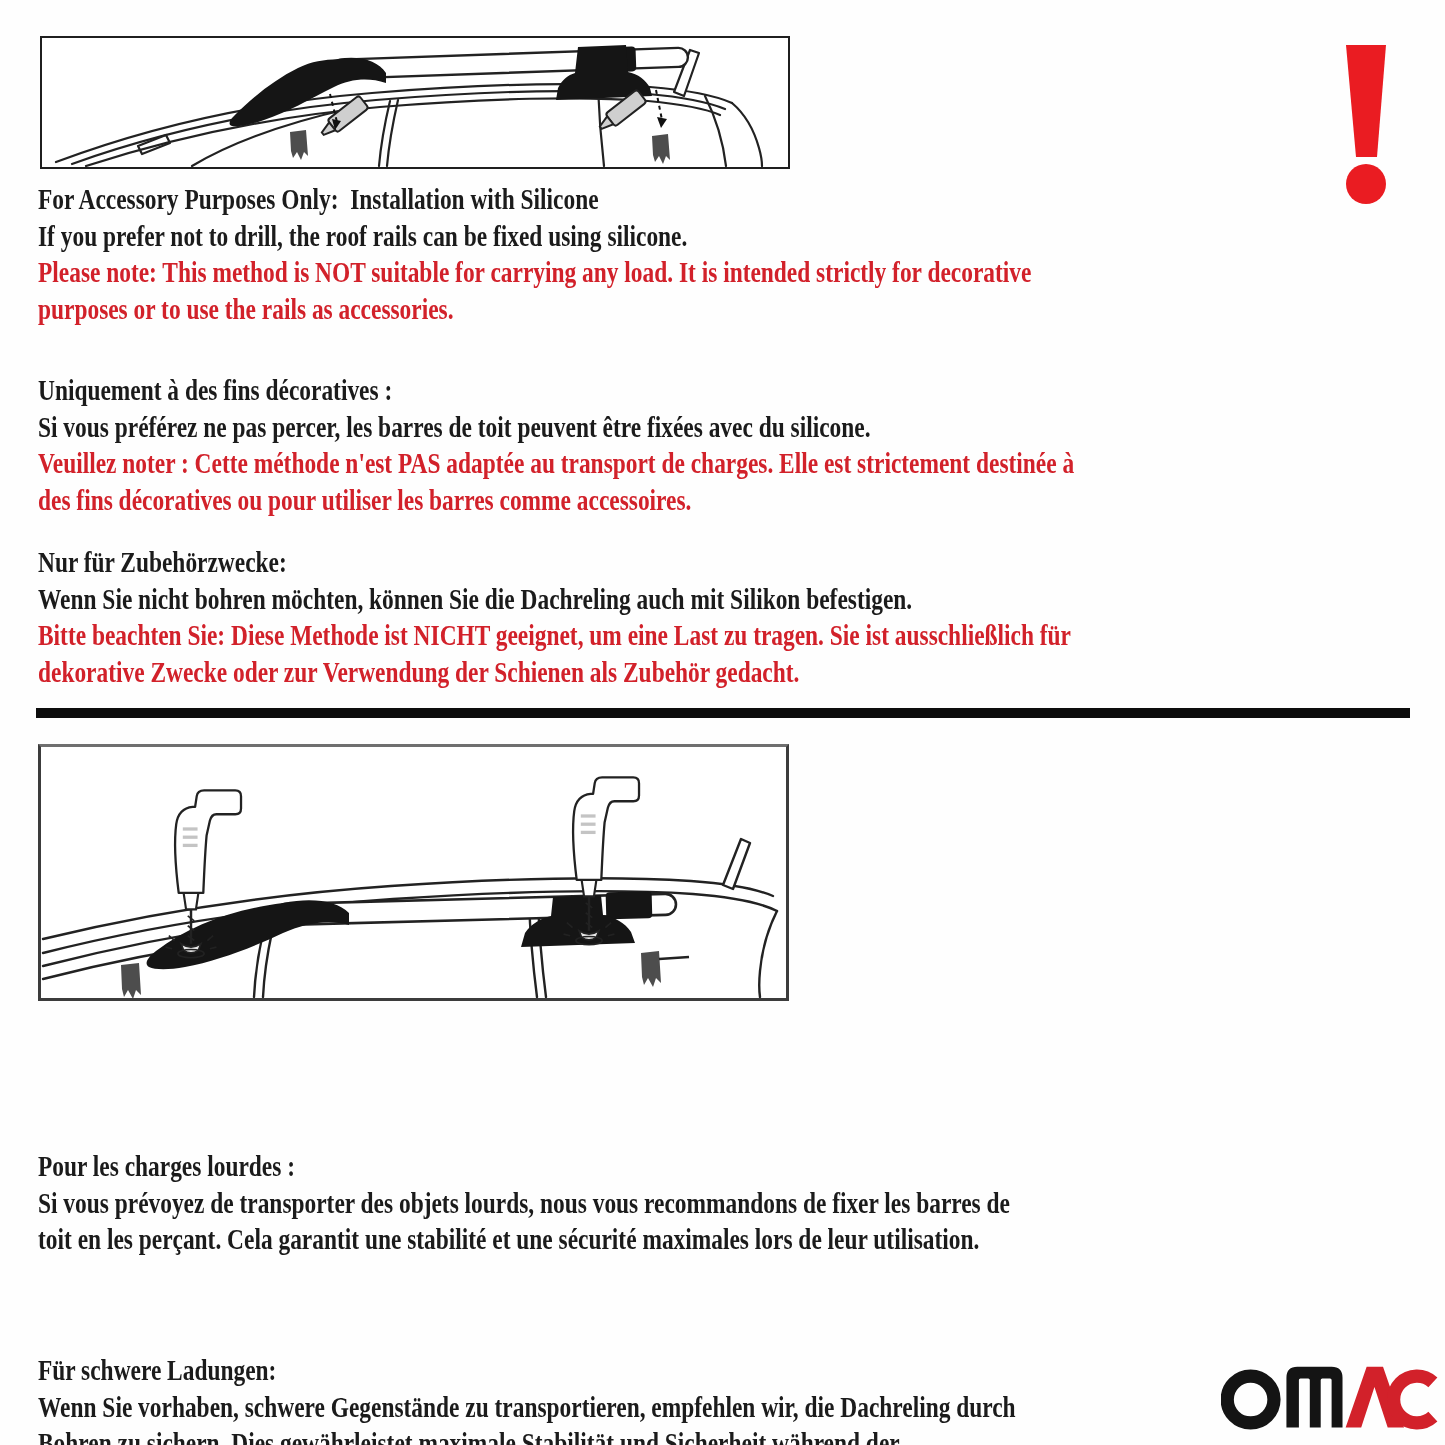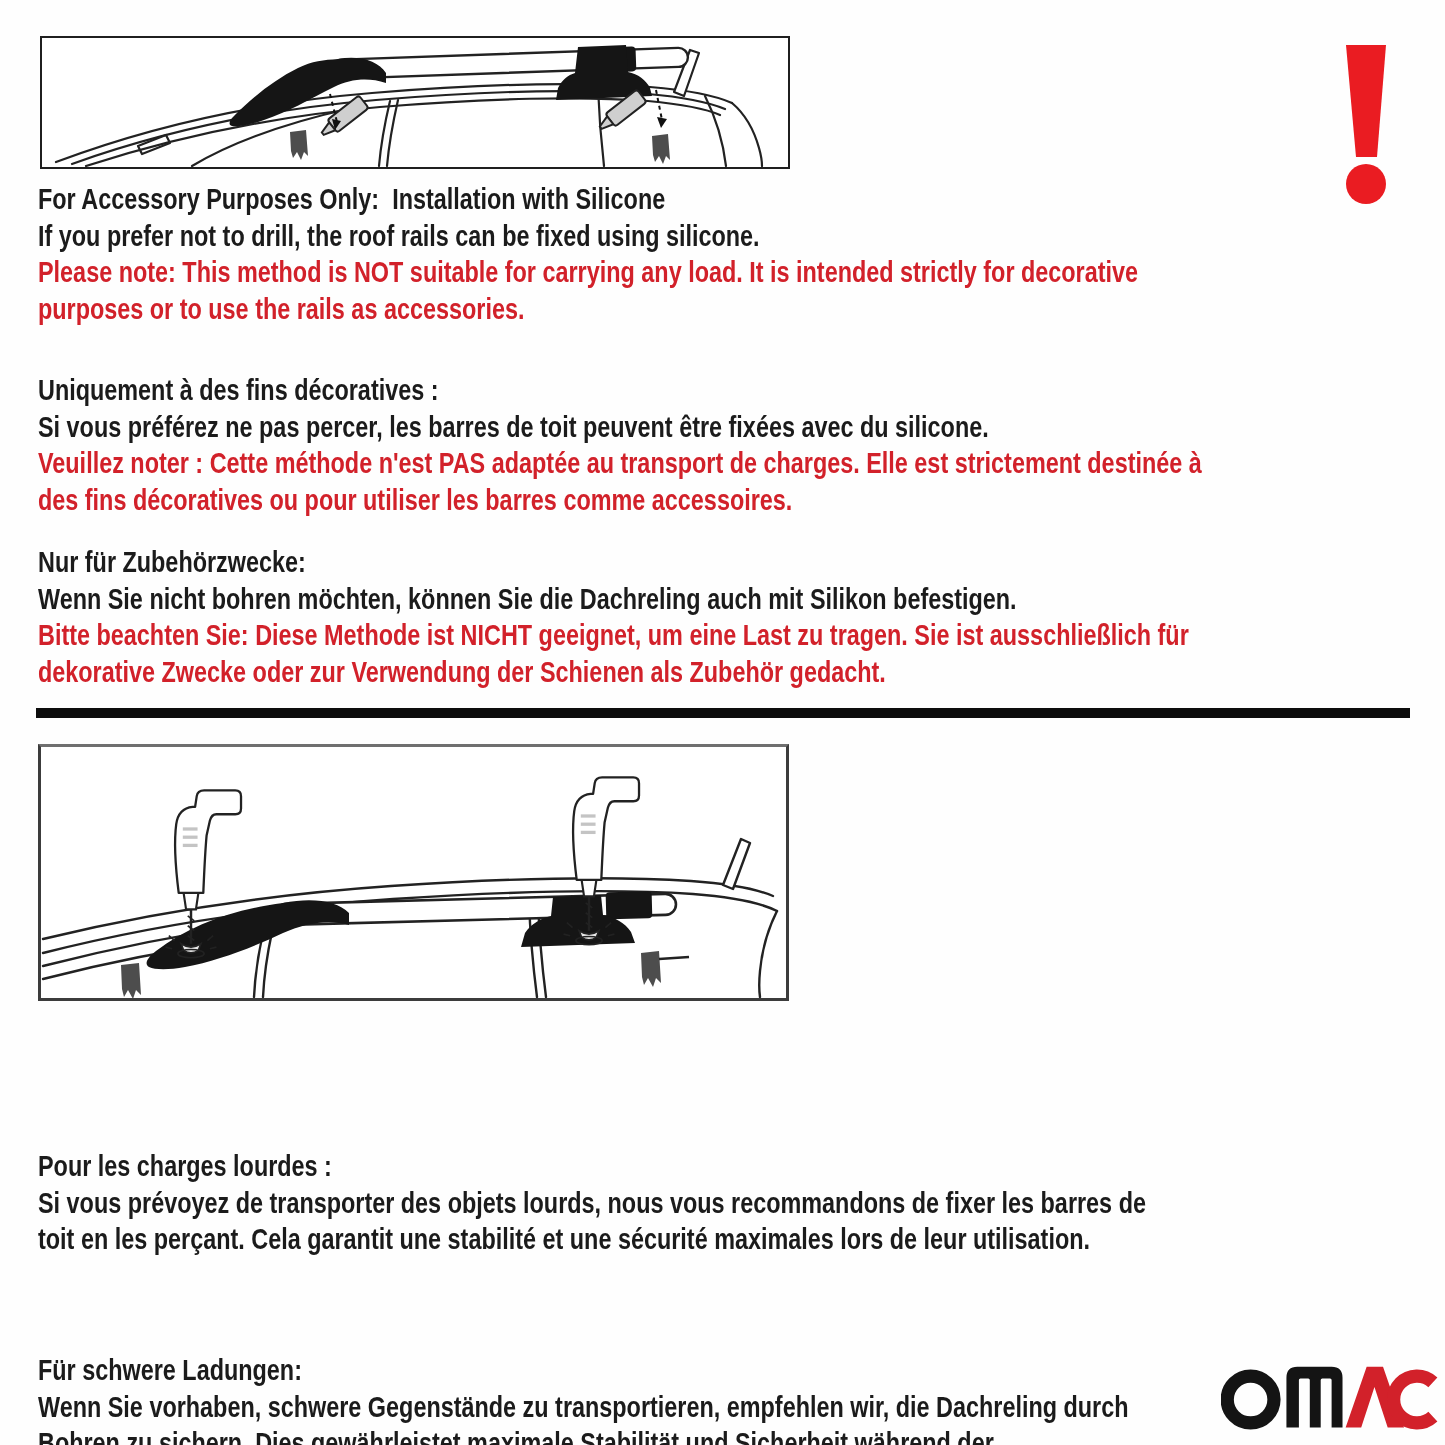--- a/index.html
+++ b/index.html
@@ -1,19 +1,19 @@
 <!DOCTYPE html>
 <html><head>
 <meta charset="utf-8">
 <style>
   html,body{margin:0;padding:0;background:#ffffff;}
   .page{
     position:relative;width:1445px;height:1445px;overflow:hidden;
     background:#fefefe;
-    font-family:Liberation Sans, sans-serif;
+    font-family:Liberation Serif, serif;
   }
   .illus-box{position:absolute;background:#fff;box-sizing:border-box;}
   .illus-box svg{display:block;width:100%;height:100%;}
   #box-silicone{left:40px;top:36px;width:750px;height:133px;border:2px solid #1f1f1f;}
   #box-drill{left:38px;top:744px;width:751px;height:257px;border:3px solid #3c3c3c;border-top-color:#6f6f6f;}
   .excl{position:absolute;left:1342px;top:45px;}
   .tblock{position:absolute;left:38px;}
   .line{
     font-size:30px;font-weight:700;line-height:36.5px;white-space:pre;
     transform:scaleX(0.78);transform-origin:0 50%;

